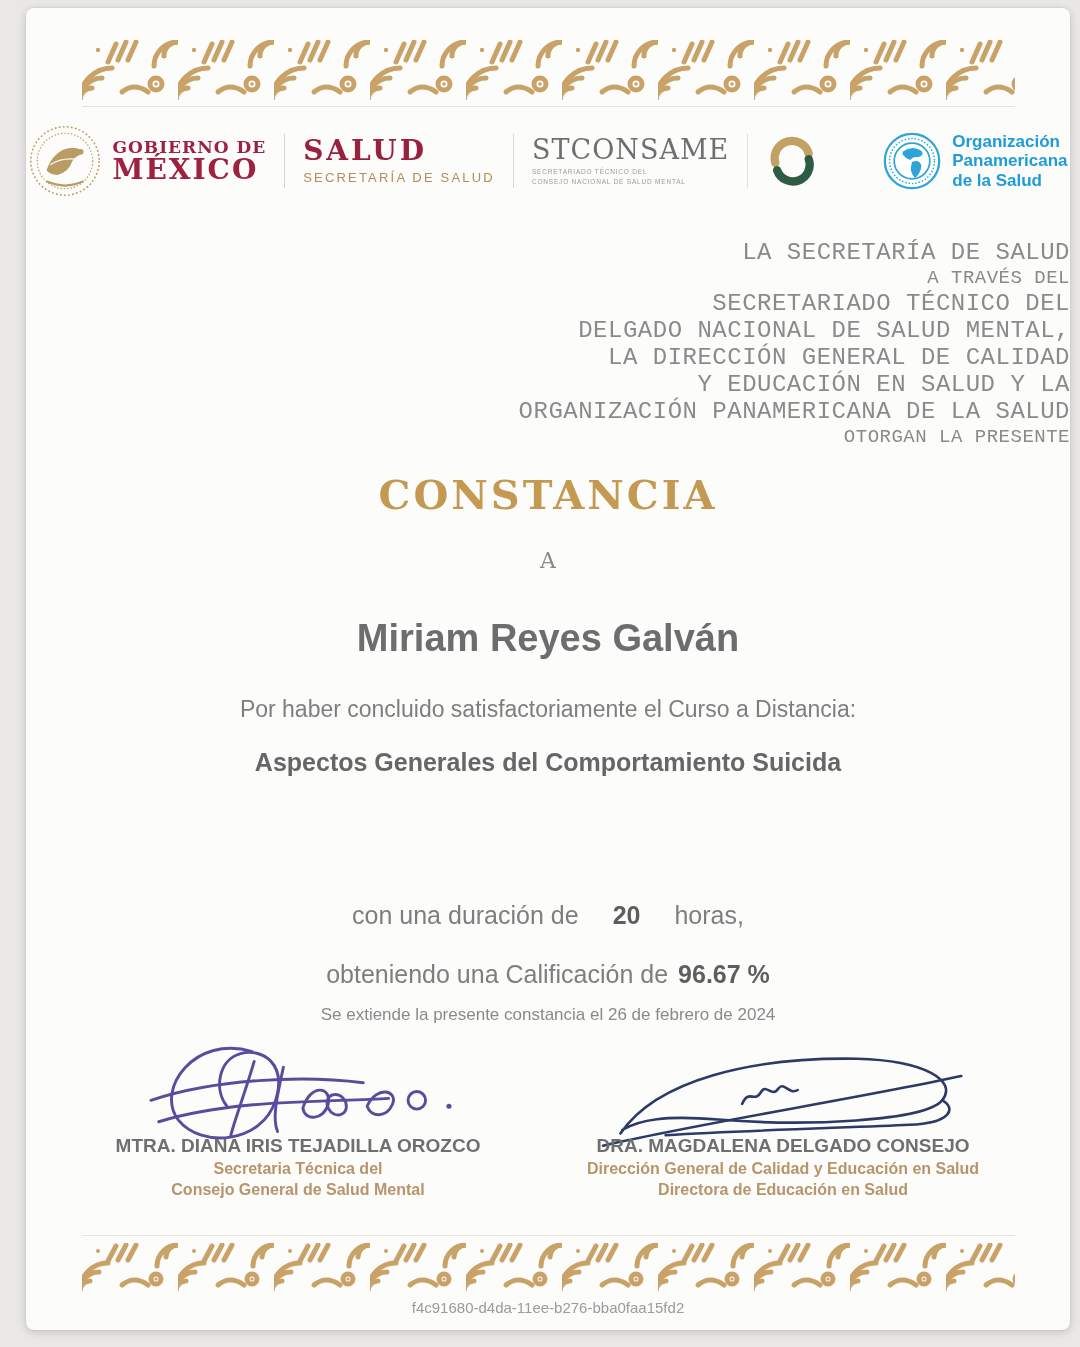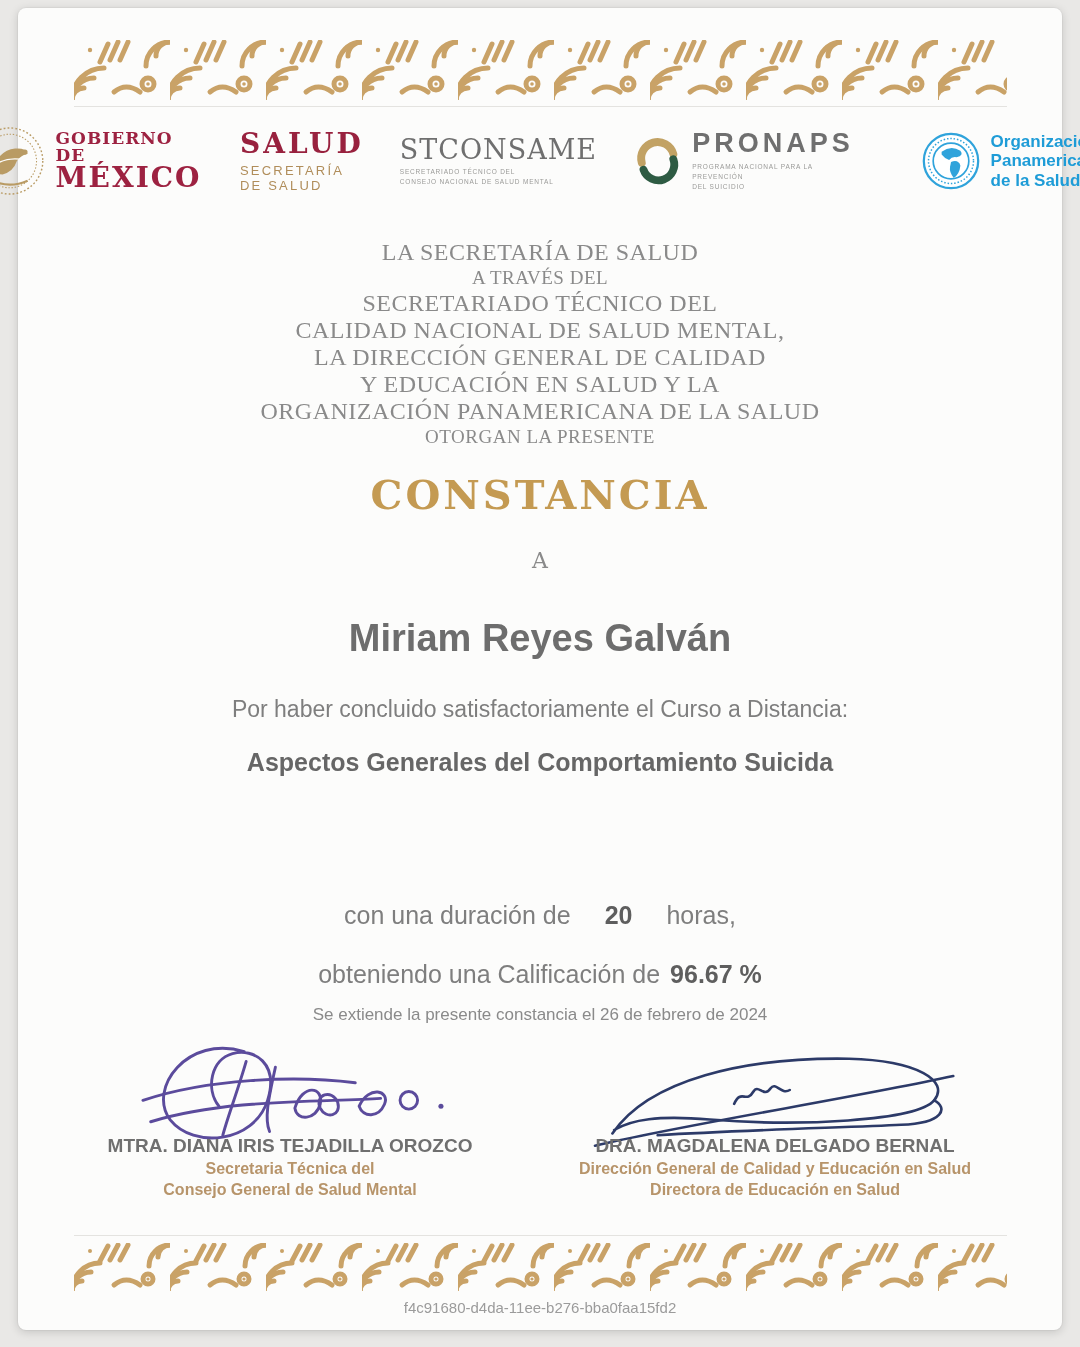--- a/index.html
+++ b/index.html
@@ -4,21 +4,21 @@
 <style>
   html,body{margin:0;padding:0;}
   body{
     width:1080px;height:1347px;
     background:#e9e8e6;
     font-family:"Liberation Sans", sans-serif;
     position:relative;
     overflow:hidden;
   }
   .page{
-    position:absolute;left:18px;top:8px;
+    position:absolute;left:26px;top:8px;
     width:1044px;height:1322px;
     background:#fcfcfb;
     border-radius:8px;
     box-shadow:0 2px 10px rgba(0,0,0,.16), 0 0 0 1px rgba(0,0,0,.03);
   }
   
   .strip{width:933px;margin:0 auto;}
   .strip.top{margin-top:32px;border-bottom:1px solid #e4e3e0;padding-bottom:6px;}
   .strip.top svg{display:block;width:933px;height:60px;}
   .bottom-area{position:absolute;bottom:14px;left:0;right:0;text-align:center;}
@@ -41,21 +41,21 @@
   .salud-sub{color:#b08d5a;font-size:13px;letter-spacing:2.2px;margin-top:5px;}
   .st-text{text-align:left;}
   .st-title{color:#6f6f6f;font-family:"DejaVu Serif", serif;font-size:27px;letter-spacing:1px;line-height:1;}
   .st-sub{color:#9a9a98;font-size:6.5px;letter-spacing:.8px;margin-top:4px;line-height:1.5;}
   .pronaps-text{text-align:left;}
   .pronaps-title{color:#6f6f6f;font-weight:bold;font-size:27px;letter-spacing:4px;line-height:1;}
   .pronaps-sub{color:#9a9a98;font-size:6.5px;letter-spacing:.8px;margin-top:5px;line-height:1.5;}
   .ops{margin-left:46px;}
   .ops-text{color:#1e9cd7;font-weight:bold;font-size:17px;line-height:1.12;text-align:left;}
   
-  .header-block{margin-top:38px;text-align:center;color:#8a8a8a;font-family:Liberation Serif, serif;}
+  .header-block{margin-top:38px;text-align:right;color:#8a8a8a;font-family:Liberation Mono, monospace;}
   .hl{font-size:24px;line-height:27px;letter-spacing:.5px;}
   .hl.small{font-size:19px;line-height:24px;}
   .title{margin-top:14px;text-align:center;color:#c49a52;font-family:"DejaVu Serif", serif;font-weight:bold;font-size:40px;letter-spacing:3px;line-height:64px;}
   .a-label{margin-top:22px;text-align:center;color:#8a8a8a;font-family:"DejaVu Serif", serif;font-size:22px;line-height:24px;}
   .name{margin-top:42px;text-align:center;color:#6d6d6d;font-weight:bold;font-size:38px;line-height:46px;}
   .completion{margin-top:34px;text-align:center;color:#7e7e7e;font-size:23px;line-height:28px;}
   .course{margin-top:24px;text-align:center;color:#666;font-weight:bold;font-size:25px;line-height:30px;}
   .duration{margin-top:122px;text-align:center;color:#7e7e7e;font-size:25px;line-height:32px;}
   .duration .hours{font-weight:bold;color:#5e5e5e;margin:0 34px;}
   .grade{margin-top:27px;text-align:center;color:#7e7e7e;font-size:25px;line-height:32px;}
@@ -139,27 +139,20 @@
     </div>
 
     <div class="vdiv faint"></div>
 
     <div class="logo">
       <svg width="52" height="52" viewBox="0 0 56 56">
         <path d="M10,30 A18,18 0 0 1 46,20" fill="none" stroke="#C2A264" stroke-width="9" stroke-linecap="round"></path>
         <path d="M46,26 A18,18 0 0 1 12,38" fill="none" stroke="#2E5B43" stroke-width="9" stroke-linecap="round"></path>
         <path d="M18,28 Q28,22 38,28" fill="none" stroke="#fcfcfb" stroke-width="2"></path>
       </svg>
-      <div class="pronaps-text">
-        <div class="pronaps-title">PRONAPS</div>
-        <div class="pronaps-sub">
-          <div>PROGRAMA NACIONAL PARA LA PREVENCIÓN</div>
-          <div>DEL SUICIDIO</div>
-        </div>
-      </div>
     </div>
 
     <div class="logo ops">
       <svg width="60" height="60" viewBox="0 0 64 64">
         <circle cx="32" cy="32" r="29" fill="#ffffff" stroke="#2FA3DB" stroke-width="2.4"></circle>
         <circle cx="32" cy="32" r="24" fill="none" stroke="#2FA3DB" stroke-width="1.6" stroke-dasharray="1.6,2"></circle>
         <circle cx="32" cy="32" r="19" fill="#ffffff" stroke="#2FA3DB" stroke-width="1.8"></circle>
         <path d="M22,22 Q32,15 42,21 Q46,26 38,28 Q33,27 30,31 Q25,29 22,25 Z" fill="#2FA3DB"></path>
         <path d="M32,33 Q40,30 42,37 Q41,46 35,50 Q30,44 31,38 Z" fill="#2FA3DB"></path>
       </svg>
@@ -168,21 +161,21 @@
         <div>Panamericana</div>
         <div>de la Salud</div>
       </div>
     </div>
   </div>
 
   <div class="header-block">
     <div class="hl">LA SECRETARÍA DE SALUD</div>
     <div class="hl small">A TRAVÉS DEL</div>
     <div class="hl">SECRETARIADO TÉCNICO DEL</div>
-    <div class="hl">CALIDAD NACIONAL DE SALUD MENTAL,</div>
+    <div class="hl">DELGADO NACIONAL DE SALUD MENTAL,</div>
     <div class="hl">LA DIRECCIÓN GENERAL DE CALIDAD</div>
     <div class="hl">Y EDUCACIÓN EN SALUD Y LA</div>
     <div class="hl">ORGANIZACIÓN PANAMERICANA DE LA SALUD</div>
     <div class="hl small">OTORGAN LA PRESENTE</div>
   </div>
 
   <div class="title">CONSTANCIA</div>
   <div class="a-label">A</div>
 
   <div class="name">Miriam Reyes Galván</div>
@@ -224,21 +217,21 @@
 
     <div class="sig right">
       <svg width="430" height="100" viewBox="0 0 430 115">
         <g fill="none" stroke="#2C3A68" stroke-width="3" stroke-linecap="round">
           <path d="M28,96 C70,34 180,8 300,10 C380,12 416,36 398,58 C378,82 240,88 140,80 C80,75 50,80 30,92"></path>
           <path d="M398,58 C414,66 410,84 360,86 C300,89 180,92 80,98"></path>
           <path d="M168,62 C176,44 182,62 190,48 C196,38 202,56 210,44 C216,36 222,52 232,46"></path>
           <path d="M8,110 C120,84 300,56 420,30"></path>
         </g>
       </svg>
-      <div class="sig-name">DRA. MAGDALENA DELGADO BERNAL</div>
+      <div class="sig-name">DRA. MAGDALENA DELGADO CONSEJO</div>
       <div class="sig-title">Dirección General de Calidad y Educación en Salud</div>
       <div class="sig-title">Directora de Educación en Salud</div>
     </div>
   </div>
 
   <div class="bottom-area">
     <div class="strip bottom" style="margin:0 auto;">
       <svg viewBox="0 0 933 48" preserveAspectRatio="none">
         <defs>
           <pattern id="mexpat-bottom" width="96" height="48" patternUnits="userSpaceOnUse">

